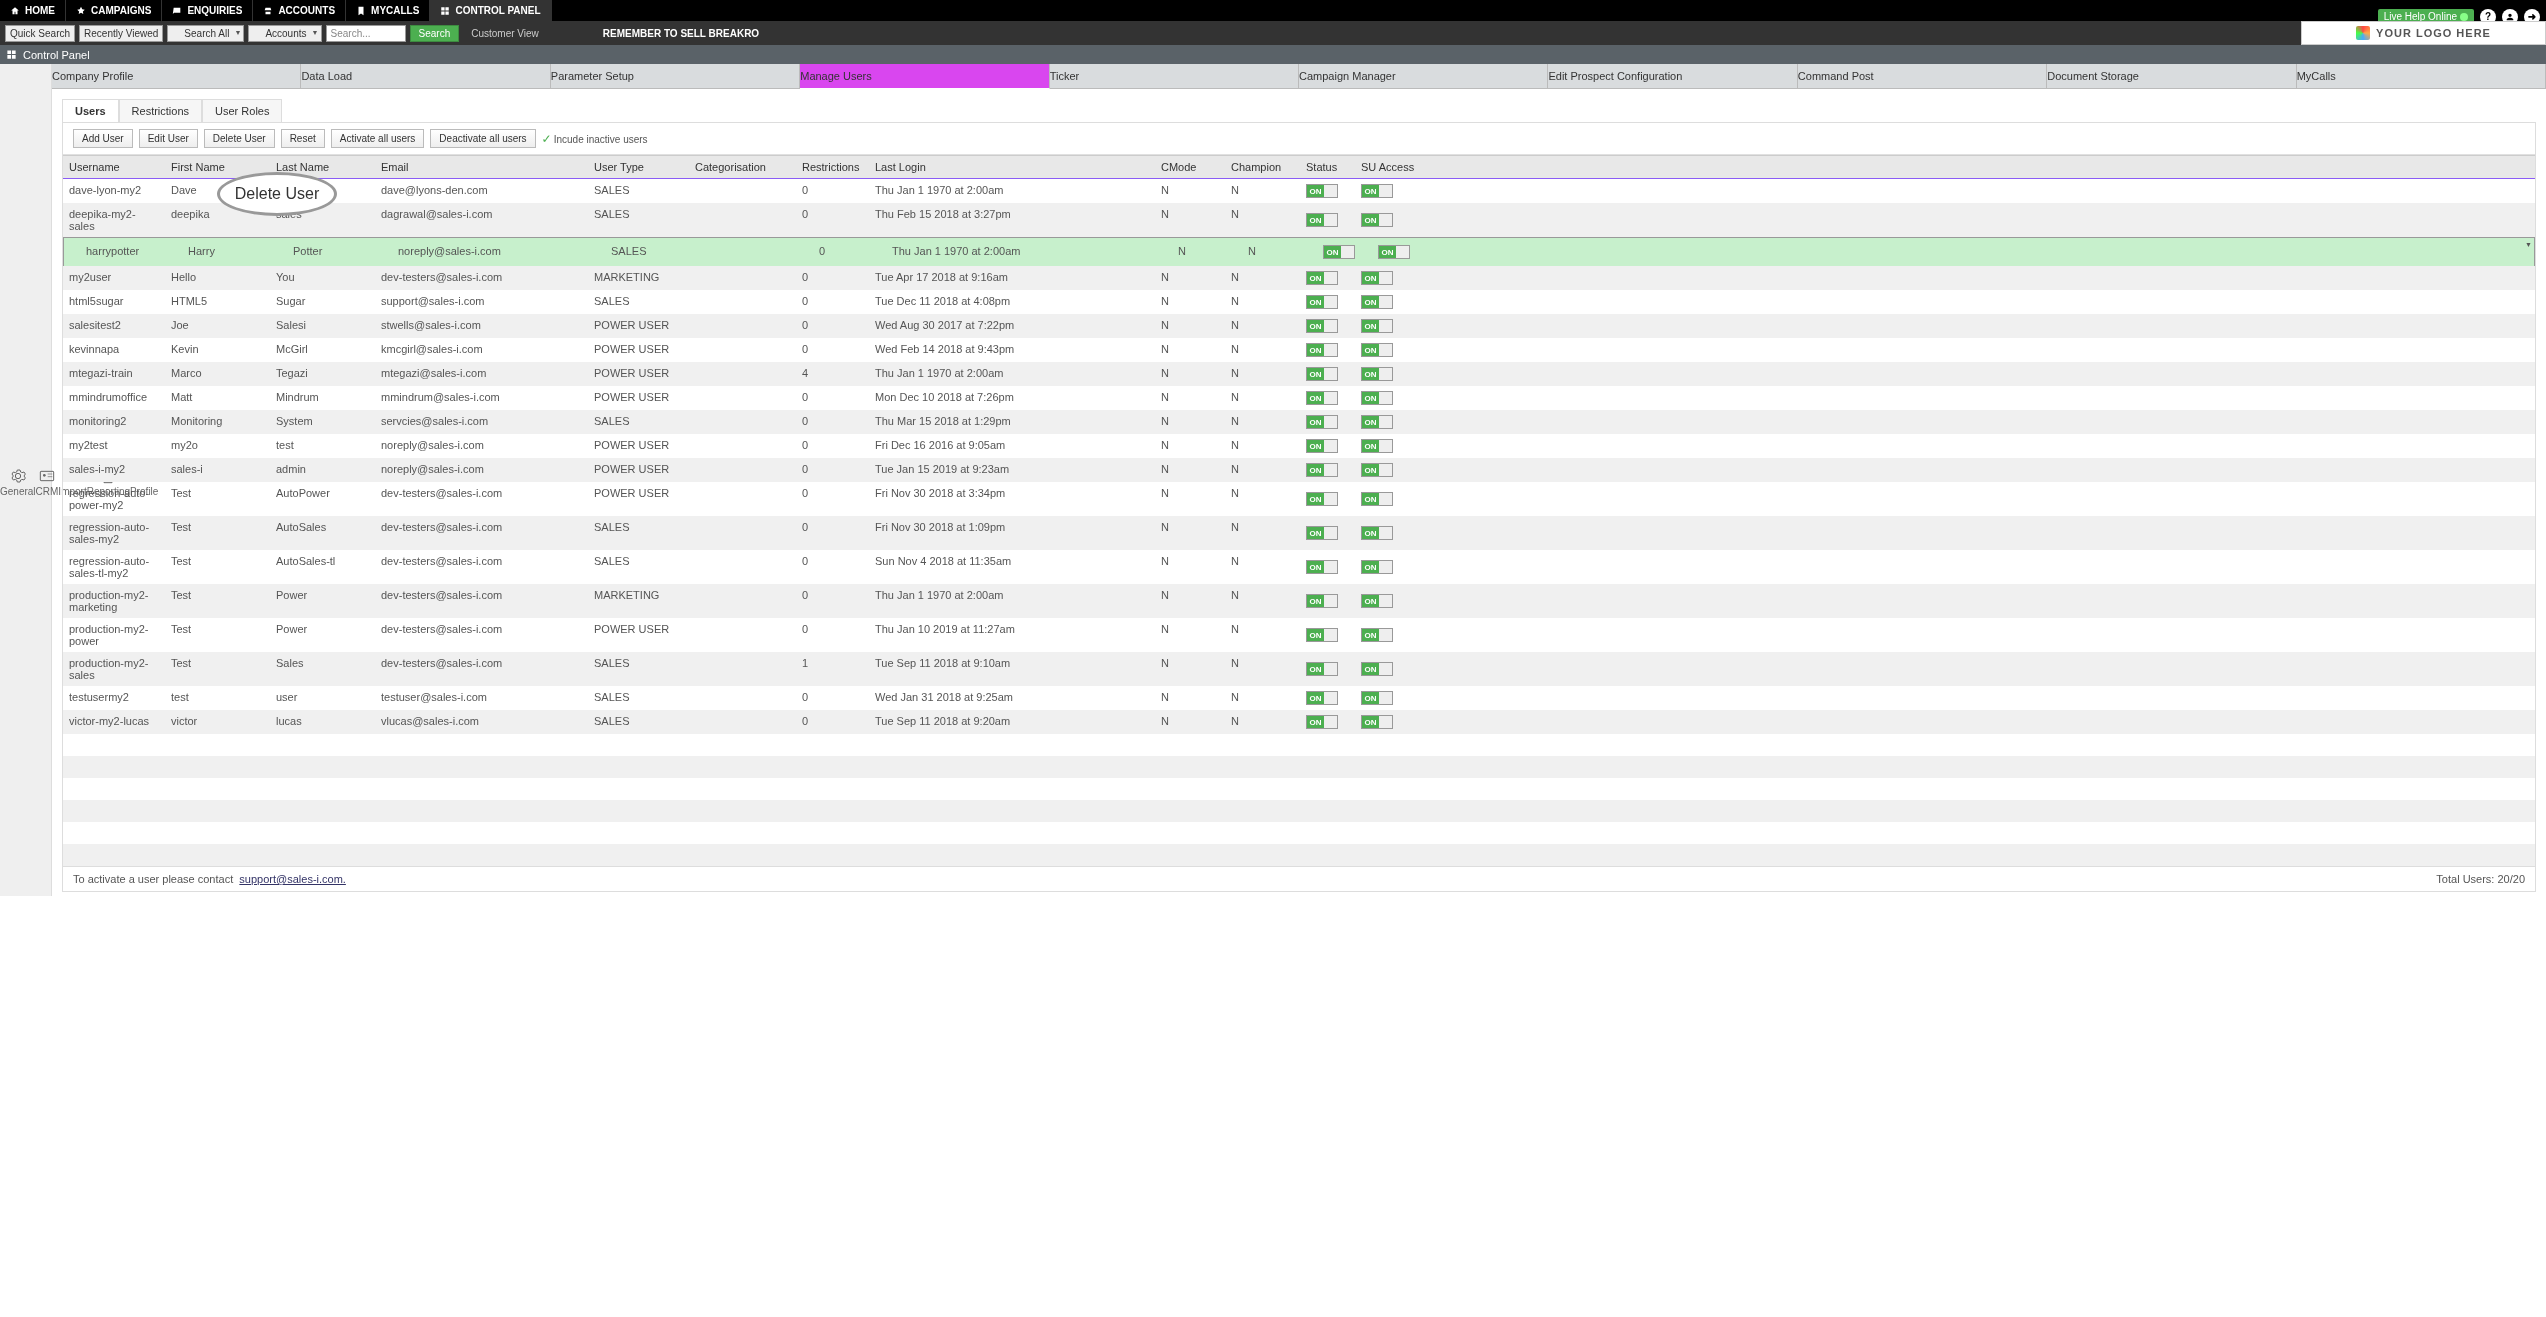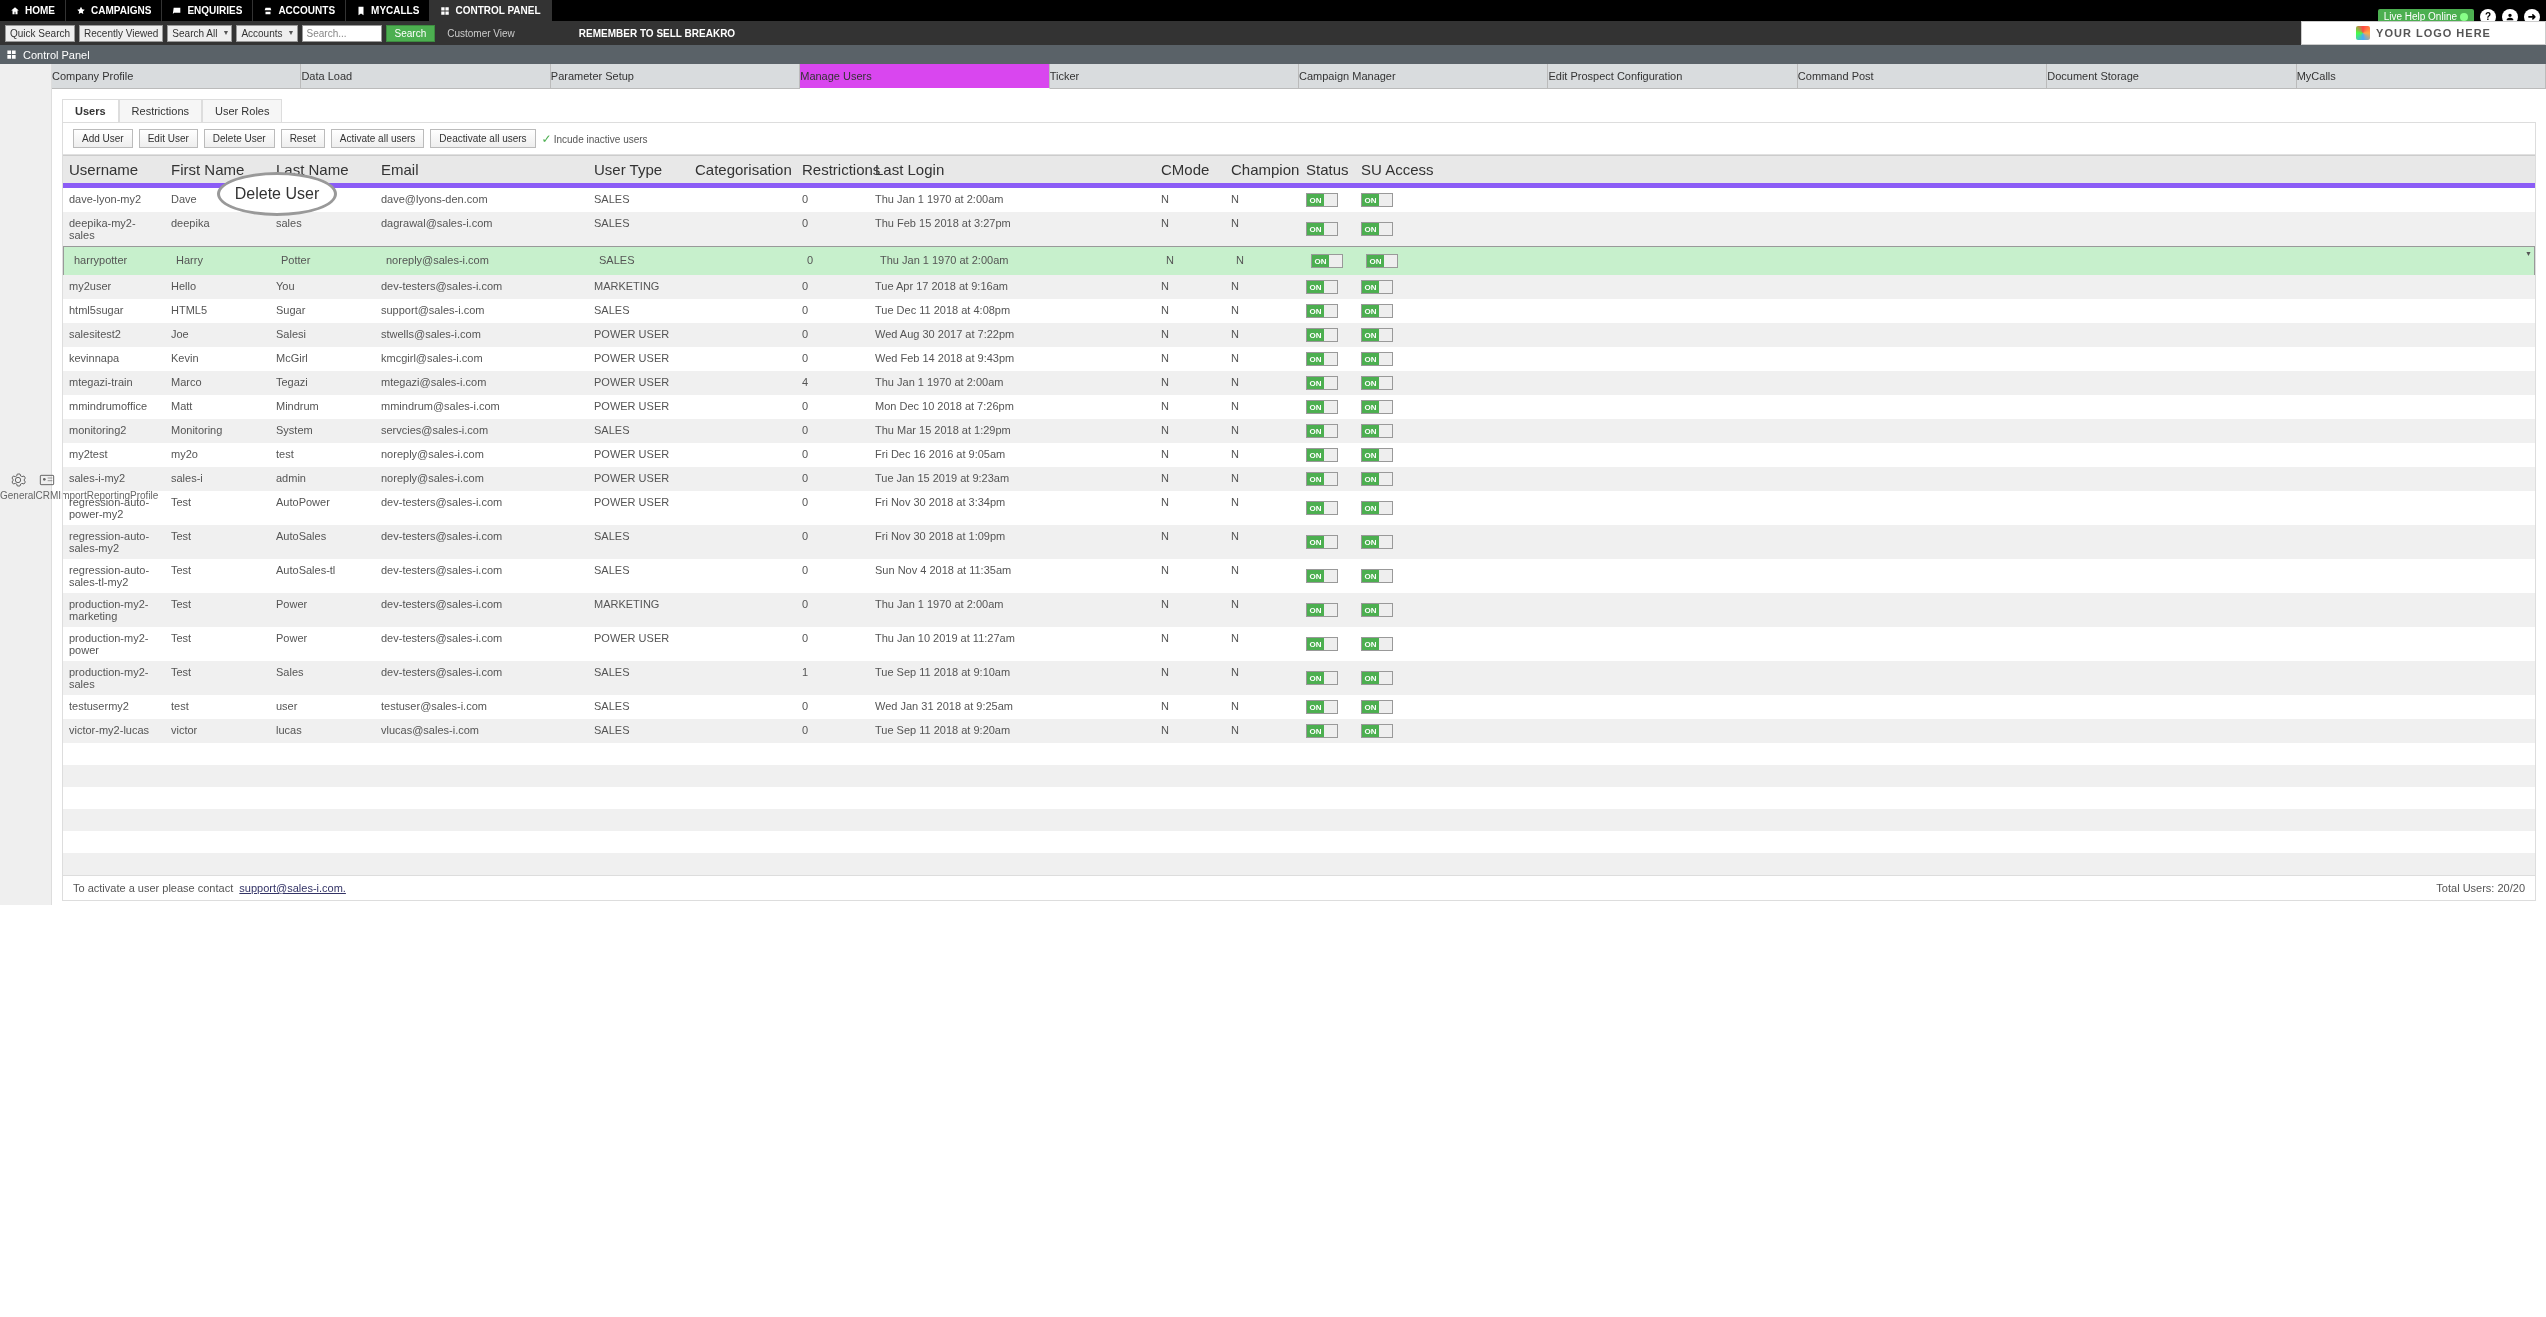--- a/index.html
+++ b/index.html
@@ -3,21 +3,21 @@
 <meta charset="utf-8">
 <style>
 *{box-sizing:border-box;margin:0;padding:0;font-family:Arial,Helvetica,sans-serif}
 body{background:#fff;font-size:11px;color:#333}
 .topbar{background:#000;height:21px;display:flex;align-items:stretch}
 .top-tab{color:#fff;padding:0 10px;display:flex;align-items:center;gap:5px;border-right:1px solid #333;font-size:10px;font-weight:bold;cursor:pointer}
 .top-tab.active{background:#333}
 .top-tab svg{width:10px;height:10px;fill:#fff}
 .toolbar2{background:#333;height:24px;display:flex;align-items:center;padding:0 5px;gap:4px}
 .combo{background:#eee;border:1px solid #999;font-size:10px;padding:2px 4px;color:#333}
-.sel{background:#eee;border:1px solid #999;font-size:10px;padding:2px 14px 2px 4px;color:#333;position:relative}
+.sel{background:#eee;border:1px solid #999;font-size:10px;padding:2px 14px 2px 16px;color:#333;position:relative}
 .sel:after{content:"▼";font-size:7px;position:absolute;right:2px;top:3px;color:#555}
 .searchbox{background:#fff;border:1px solid #999;font-size:10px;padding:2px 4px;width:80px;color:#888}
 .btn-green{background:#4CAF50;color:#fff;border:1px solid #3d8b40;font-size:10px;padding:2px 8px;cursor:pointer}
 .cust-view{color:#ccc;font-size:10px;margin-left:8px}
 .reminder{color:#fff;font-size:10px;font-weight:bold;margin-left:60px}
 .topright{position:absolute;right:0;top:8px;display:flex;align-items:center;height:17px;gap:6px;padding-right:6px}
 .livehelp{background:#4CAF50;color:#fff;font-size:10px;padding:2px 6px;border-radius:2px}
 .livehelp .dot{display:inline-block;width:8px;height:8px;background:#8f8;border-radius:50%;margin-left:3px;vertical-align:middle}
 .iconcirc{width:16px;height:16px;border-radius:50%;background:#fff;color:#000;display:flex;align-items:center;justify-content:center;font-weight:bold;font-size:10px;cursor:pointer}
 .logobox{position:absolute;right:0;top:21px;width:245px;height:24px;background:#fff;border:1px solid #ccc;display:flex;align-items:center;justify-content:center;gap:6px;font-size:11px;font-weight:bold;letter-spacing:1px;color:#555}
@@ -33,21 +33,21 @@
 .subtab{flex:1;font-size:11px;padding:6px 0;border-right:1px solid #bbb;color:#333;cursor:pointer}
 .subtab.active{background:#d946ef;font-weight:normal;border-bottom:1px solid #fff;margin-bottom:-1px}
 .inner-tabs{display:flex;padding:6px 6px 0;gap:0;background:#fff}
 .inner-tab{padding:5px 12px;font-size:11px;border:1px solid #ddd;border-bottom:none;background:#f6f6f6;cursor:pointer;color:#333}
 .inner-tab.active{background:#fff;font-weight:bold}
 .action-row{display:flex;align-items:center;gap:6px;padding:6px 10px;background:#fff;border-bottom:1px solid #e0e0e0}
 .btn-sm{background:linear-gradient(#fff,#eee);border:1px solid #bbb;font-size:10px;padding:3px 8px;cursor:pointer;color:#333}
 .inactive{font-size:10px;color:#555}
 .check{color:#4CAF50;font-size:12px;margin-right:2px}
 .callout{position:absolute;left:165px;top:108px;width:120px;height:44px;border:3px solid #999;border-radius:50%;background:#fff;display:flex;align-items:center;justify-content:center;font-size:16px;color:#333;z-index:5;pointer-events:none}
-.grid-head{display:flex;background:#e8e8e8;border-top:1px solid #ccc;border-bottom:5px solid #8b5cf6;font-size:15px;font-weight:normal;color:#333}
+.grid-head{display:flex;background:#e8e8e8;border-top:1px solid #ccc;border-bottom:1px solid #8b5cf6;font-size:11px;font-weight:normal;color:#333}
 .grid-head>div,.row>div{padding:5px 6px}
 .c-un{width:102px}.c-fn{width:105px}.c-ln{width:105px}.c-em{width:213px}.c-ut{width:101px}.c-cat{width:107px}.c-rest{width:73px}.c-ll{width:286px}.c-cm{width:70px}.c-ch{width:75px}.c-st{width:55px;text-align:left}.c-su{width:102px;text-align:left}
 .c-st,.c-su{display:flex;align-items:center}
 .grid-body .row{display:flex;font-size:11px;color:#555;border-bottom:0}
 .grid-body .row:nth-child(even){background:#f0f0f0}
 .grid-body .row.sel{background:#c7f0cc}
 .toggle{width:32px;height:14px;border-radius:0;display:inline-flex;overflow:hidden;border:1px solid #999}
 .toggle .on{background:#4CAF50;color:#fff;font-size:8px;font-weight:bold;display:flex;align-items:center;justify-content:center;width:18px}
 .toggle .off{background:#eee;width:14px}
 .empty-row{height:22px}

